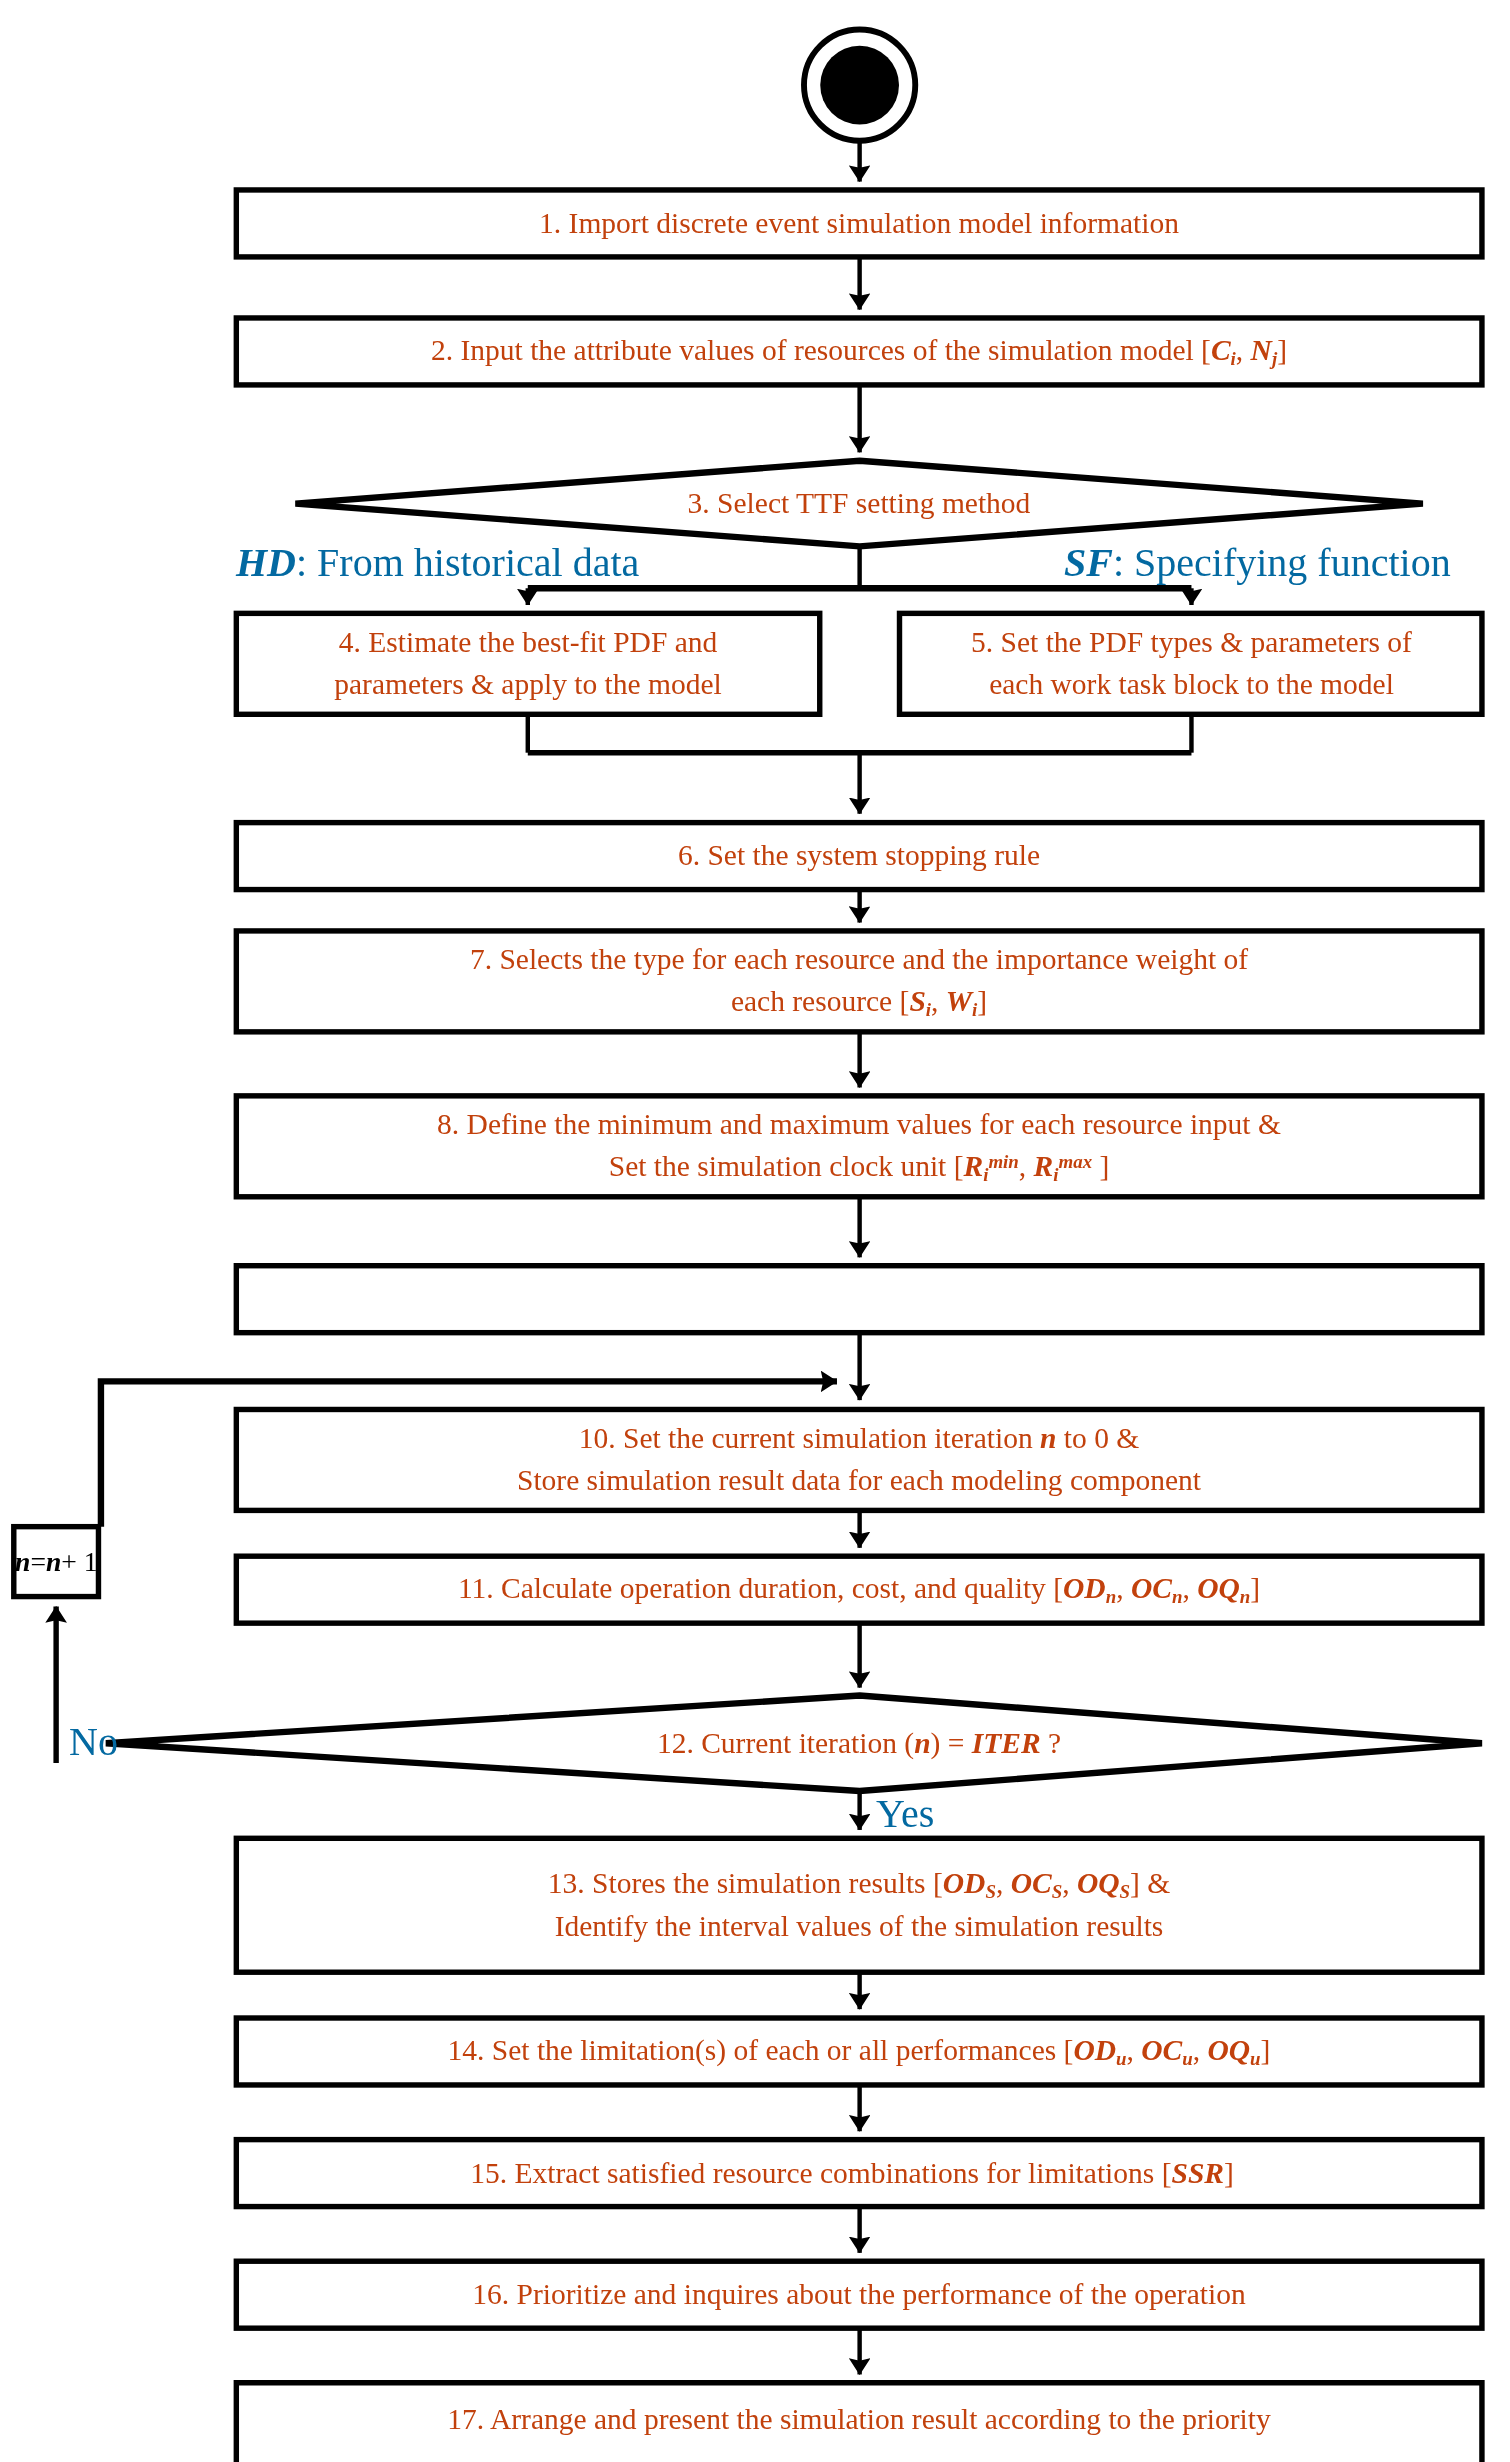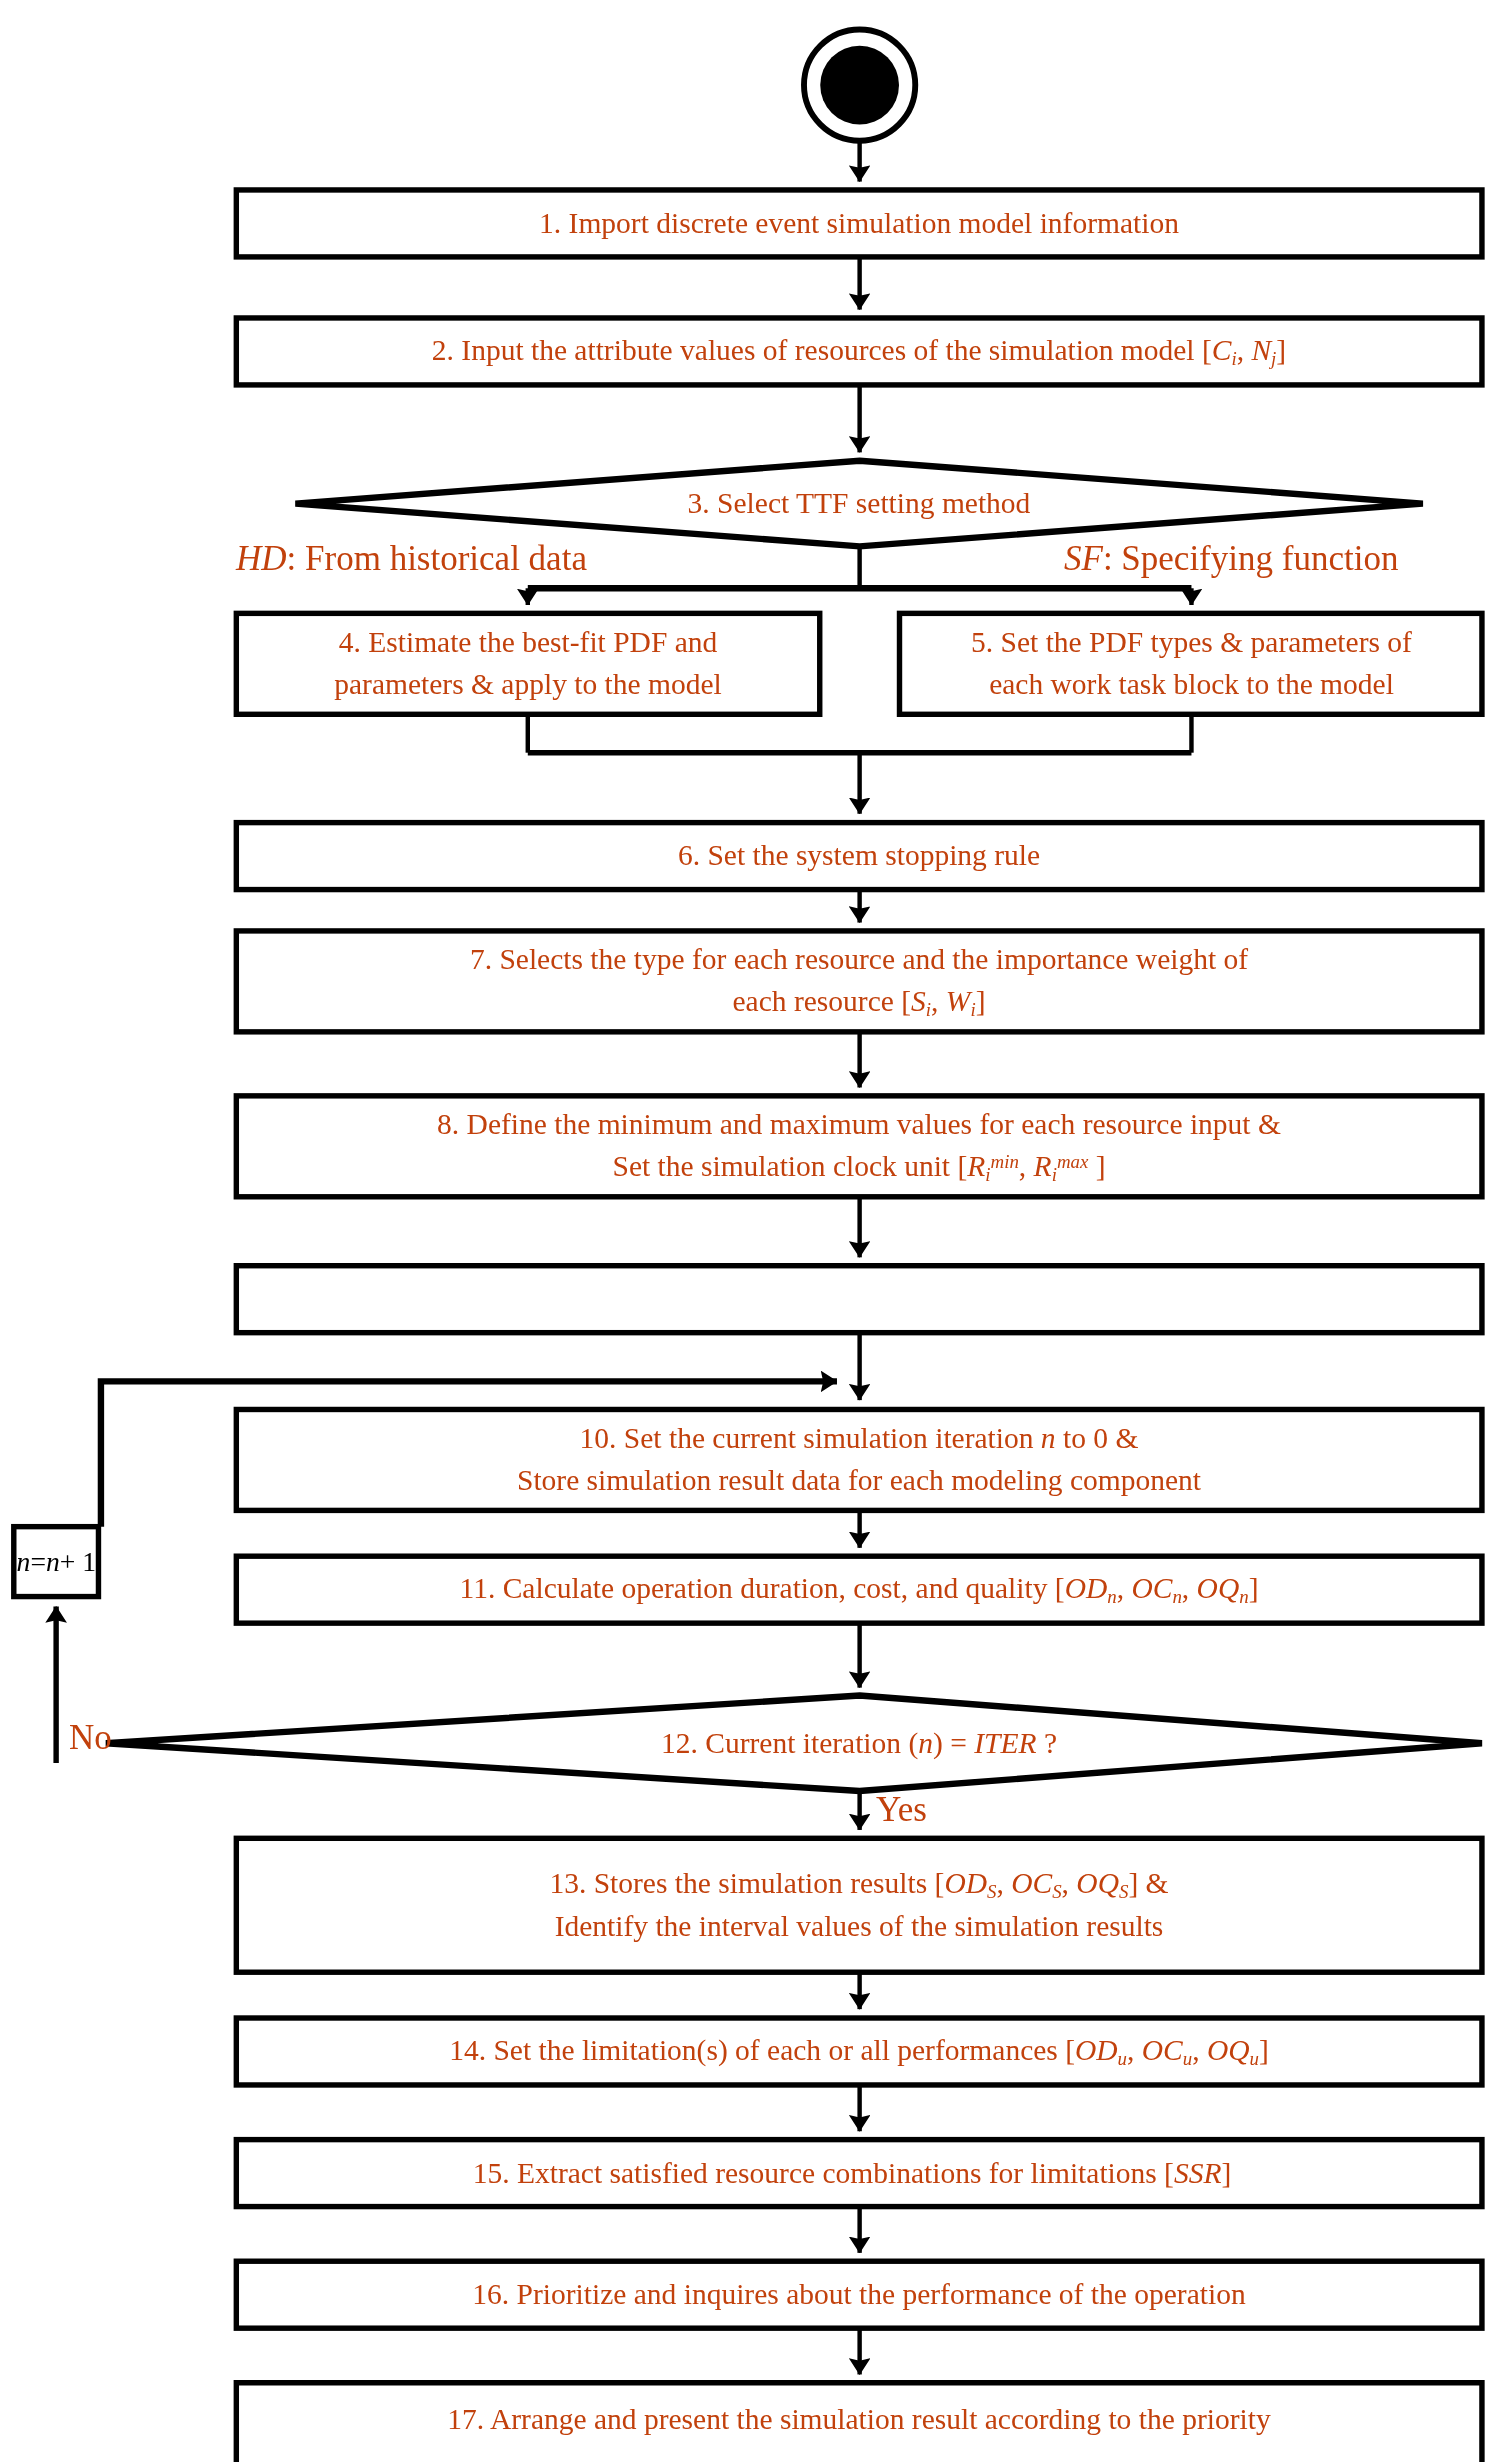--- a/index.html
+++ b/index.html
@@ -33,36 +33,36 @@
     text-align: center;
     color: #c2410c;
     font-family: "Liberation Serif", "DejaVu Serif", serif;
     font-size: 29.5px;
     line-height: 1.42;
     pointer-events: none;
   }
   .node-text .ln { display: block; white-space: nowrap; }
   .edge-label {
     position: absolute;
-    color: #c2410c;
-    font-family: "Liberation Serif", "DejaVu Serif", serif;
-    font-size: 35px;
+    color: #0369a1;
+    font-family: "Liberation Serif", "DejaVu Serif", serif;
+    font-size: 40px;
     white-space: nowrap;
   }
   .tiny-box-text {
     position: absolute;
     display: flex;
     align-items: center;
     justify-content: center;
     text-align: center;
     font-family: "Liberation Serif", "DejaVu Serif", serif;
     font-size: 27.6px;
     color: #000000;
   }
-  i { font-style: italic; }
+  i { font-style: italic; font-weight: bold; }
   sub, sup { font-size: 0.64em; font-style: italic; }
   sub { vertical-align: -0.28em; }
   sup { vertical-align: 0.45em; }
 </style>
 </head>
 <body>
 
 <div id="page">
 
   <svg id="flow-svg" viewBox="0 0 3067 5718" xmlns="http://www.w3.org/2000/svg">

